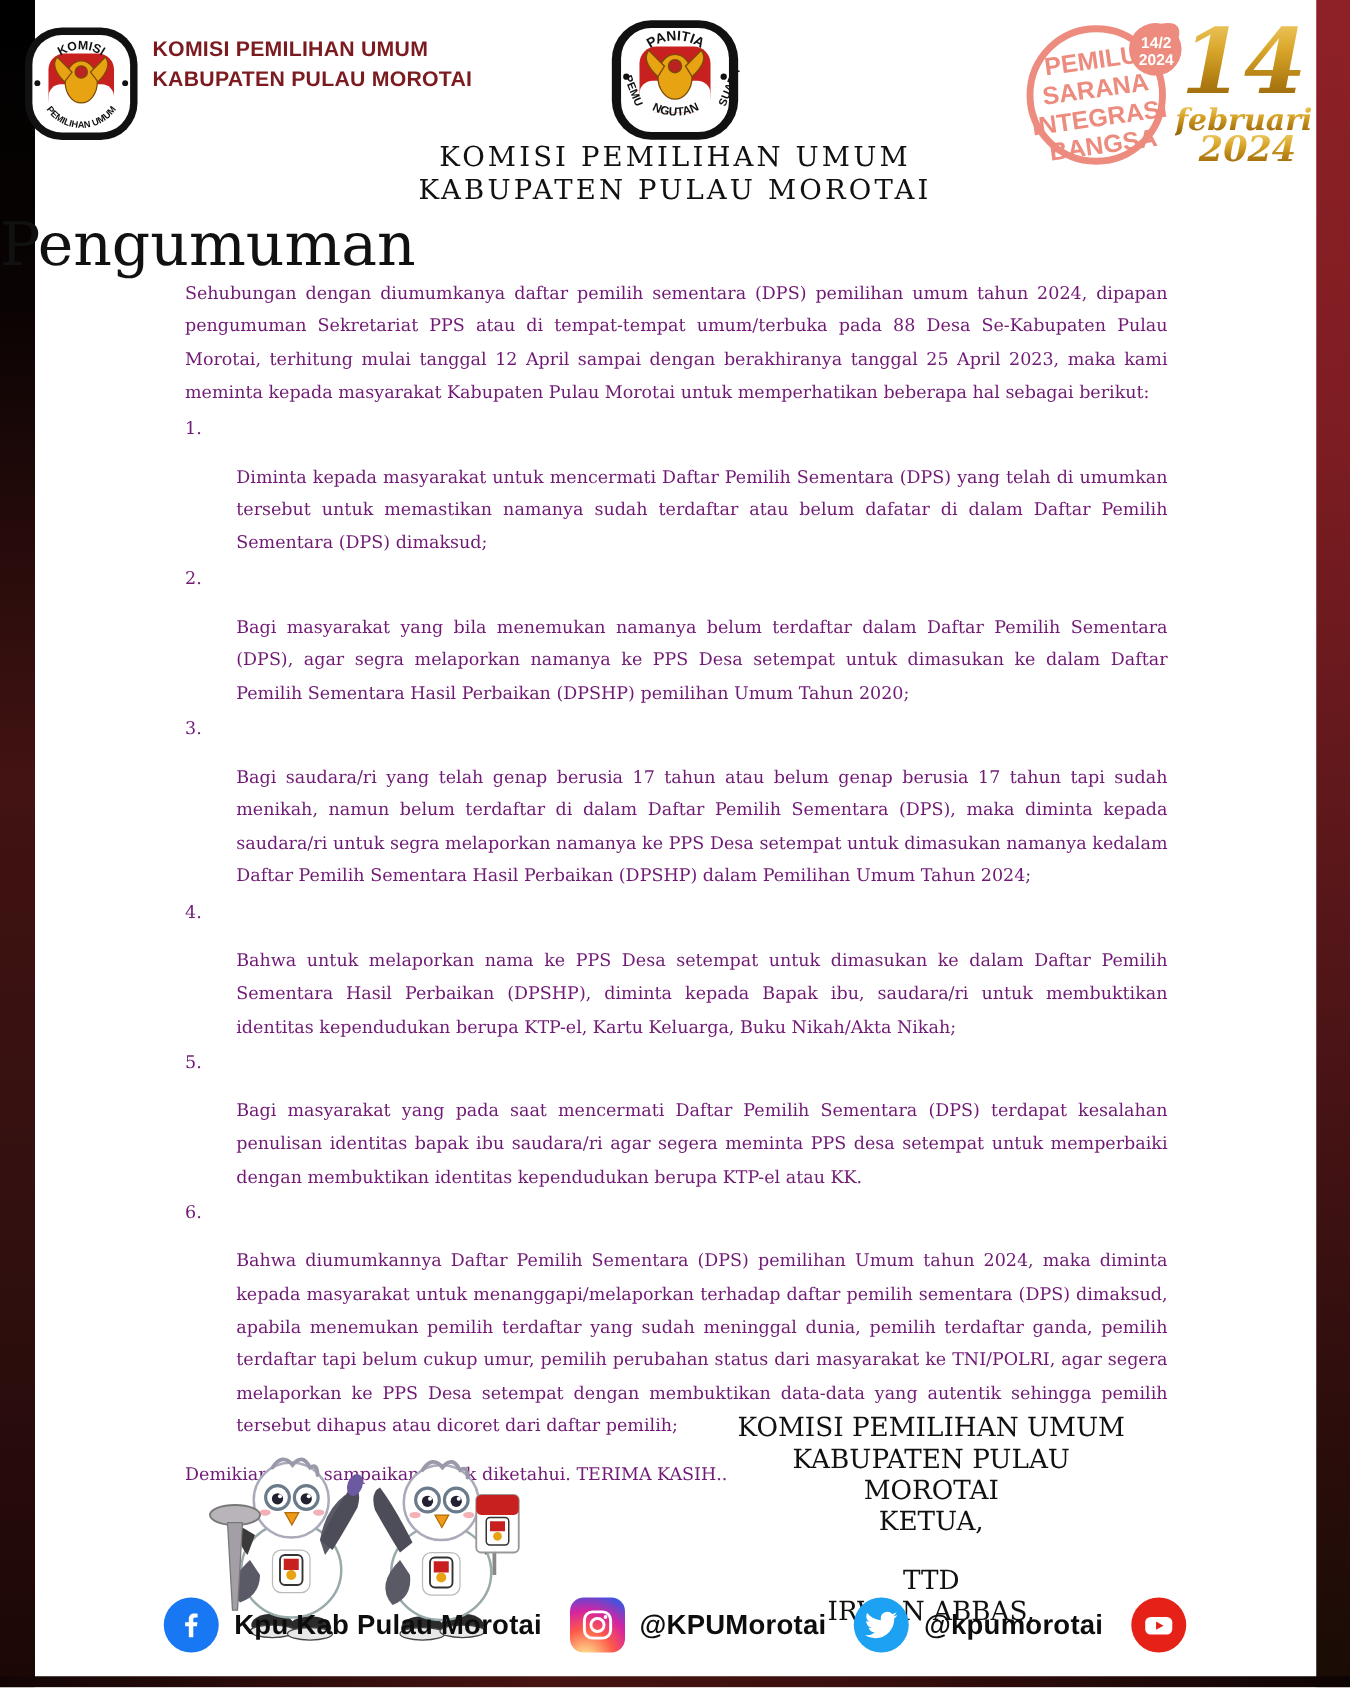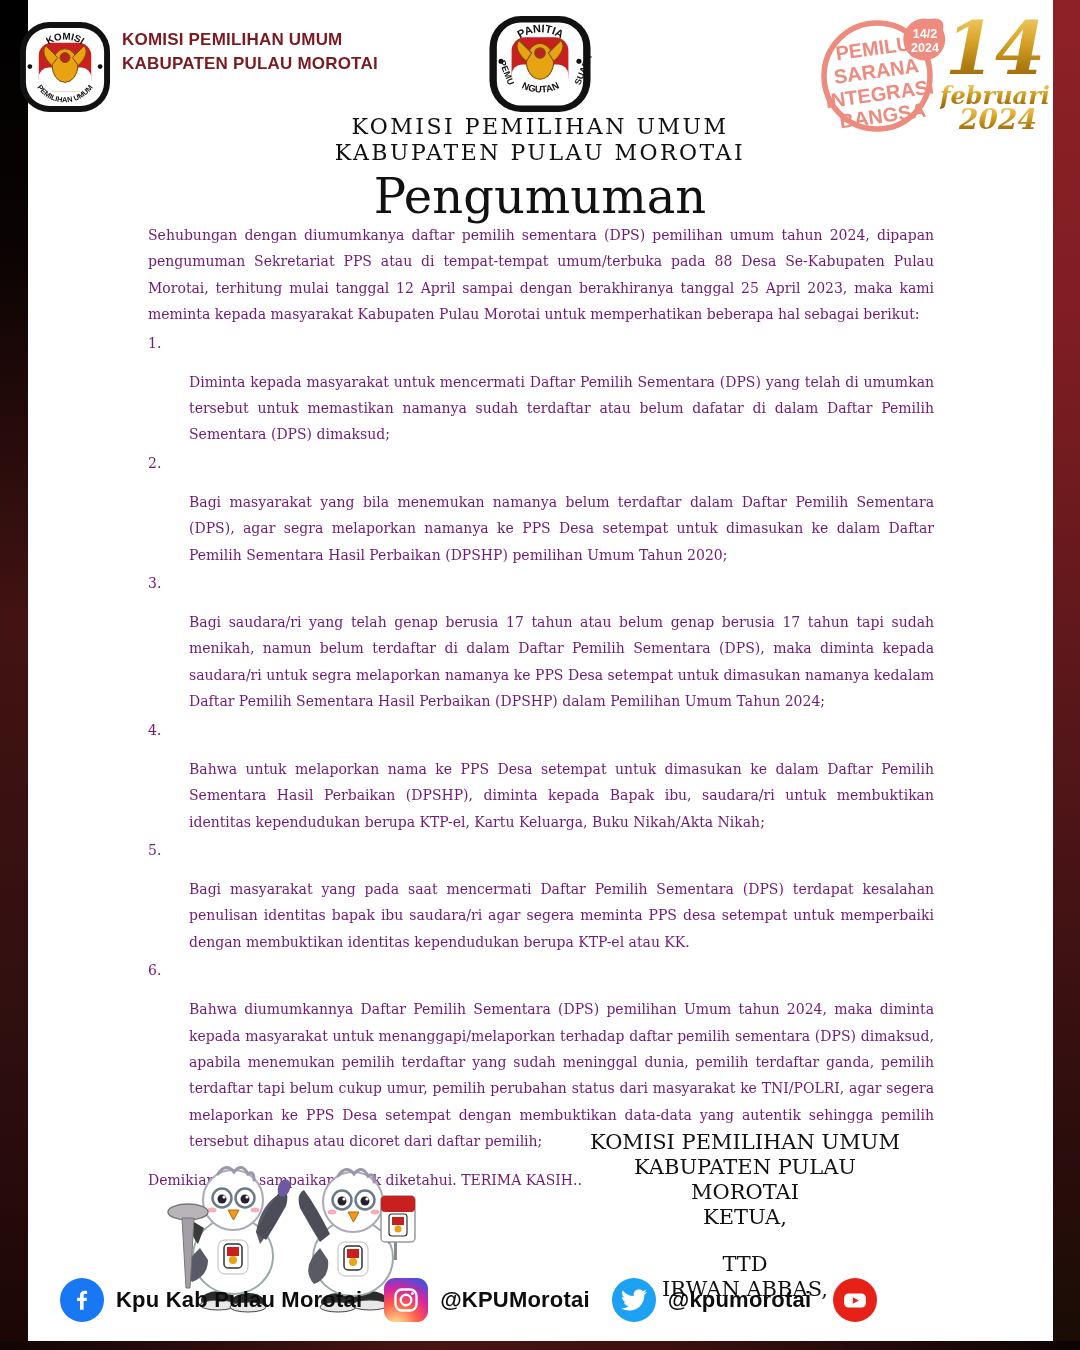--- a/index.html
+++ b/index.html
@@ -14,39 +14,39 @@
     background:linear-gradient(90deg,#120505,#471412 40%,#3b100e 62%,#0d0404);}
   
   .kpu-left{position:absolute;left:18px;top:20px;display:flex;align-items:flex-start;}
   .kpu-left .txt{margin-left:10px;margin-top:8px;font-family:"Liberation Sans",sans-serif;
     font-weight:bold;font-size:17px;line-height:24px;color:#7b1b20;letter-spacing:.2px;}
   .pps-logo{position:absolute;left:487px;top:14px;}
   .org-center{position:absolute;left:200px;top:114px;width:680px;text-align:center;
     font-size:22px;line-height:26px;letter-spacing:2.5px;color:#111;}
   .badge-pemilu{position:absolute;left:815px;top:10px;}
   .gold14{position:absolute;left:940px;top:12px;text-decoration:underline;}
-  .doc-title{position:absolute;left:0;top:168px;width:1080px;text-align:center;
+  .doc-title{position:absolute;left:0;top:168px;width:1080px;
     font-size:48px;color:#111;}
   
   .body-copy{position:absolute;left:148px;top:222px;width:786px;
     font-size:14px;line-height:26.4px;color:#701a75;}
   .intro{text-align:justify;margin:0 0 2px 0;}
   .list-item{display:flex;margin-top:2px;}
   .list-item .num{width:41px;flex:none;}
   .list-item .item-text{flex:1;text-align:justify;margin-top:39px;}
   .closing{margin-top:12px;}
   
   .signature{position:absolute;left:580px;top:1130px;width:330px;text-align:center;
     font-size:21px;line-height:25px;color:#111;}
   .signature .gap{height:22px;}
   
   .mascots{position:absolute;left:148px;top:1148px;}
   
   .social-bar{position:absolute;left:60px;top:1272px;width:960px;height:56px;
-    display:flex;align-items:center;justify-content:flex-start;gap:22px;}
+    display:flex;align-items:center;justify-content:center;gap:22px;}
   .social-item{display:flex;align-items:center;gap:12px;}
   .social-item .label{font-family:"Liberation Sans",sans-serif;font-weight:bold;
     font-size:22px;color:#0d0d0d;letter-spacing:.2px;}
   .icon-circle{width:44px;height:44px;border-radius:50%;display:flex;align-items:center;justify-content:center;}
   .fb{background:#1877f2;}
   .tw{background:#1da1f2;}
   .yt{background:#e62117;}
   .ig{width:44px;height:44px;border-radius:11px;display:flex;align-items:center;justify-content:center;
     background:radial-gradient(circle at 28% 110%,#fdf497 0%,#fd5949 40%,#d6249f 65%,#285aeb 95%);}
 </style>

